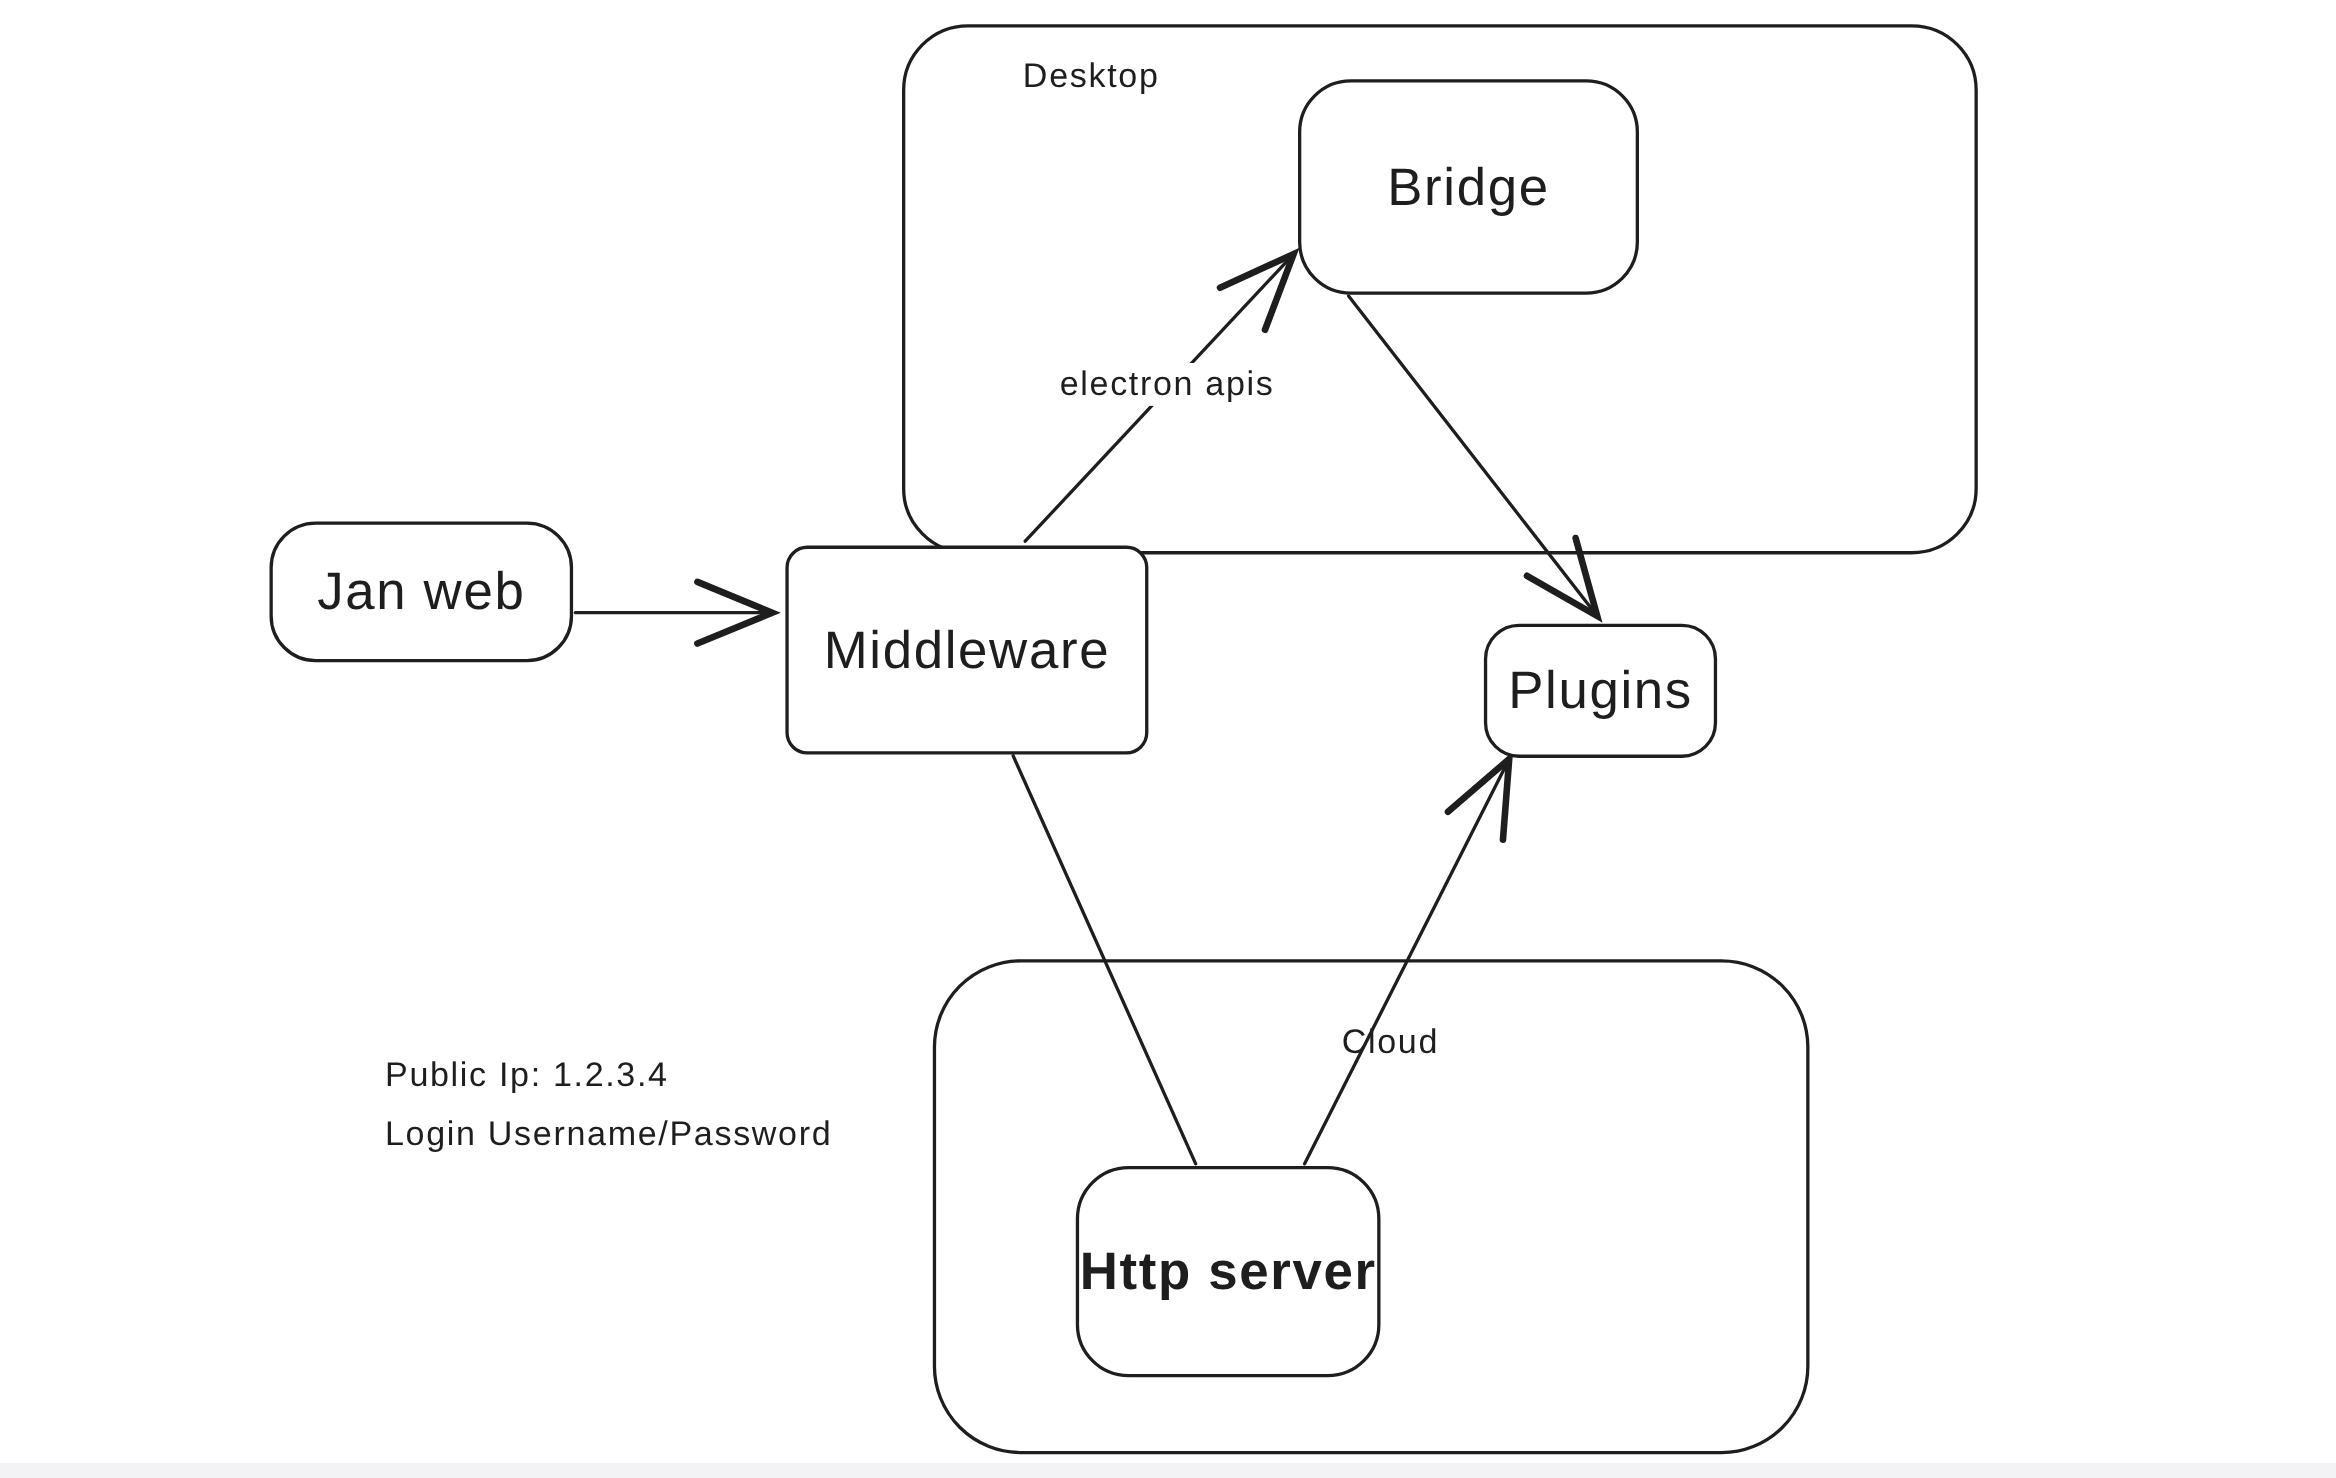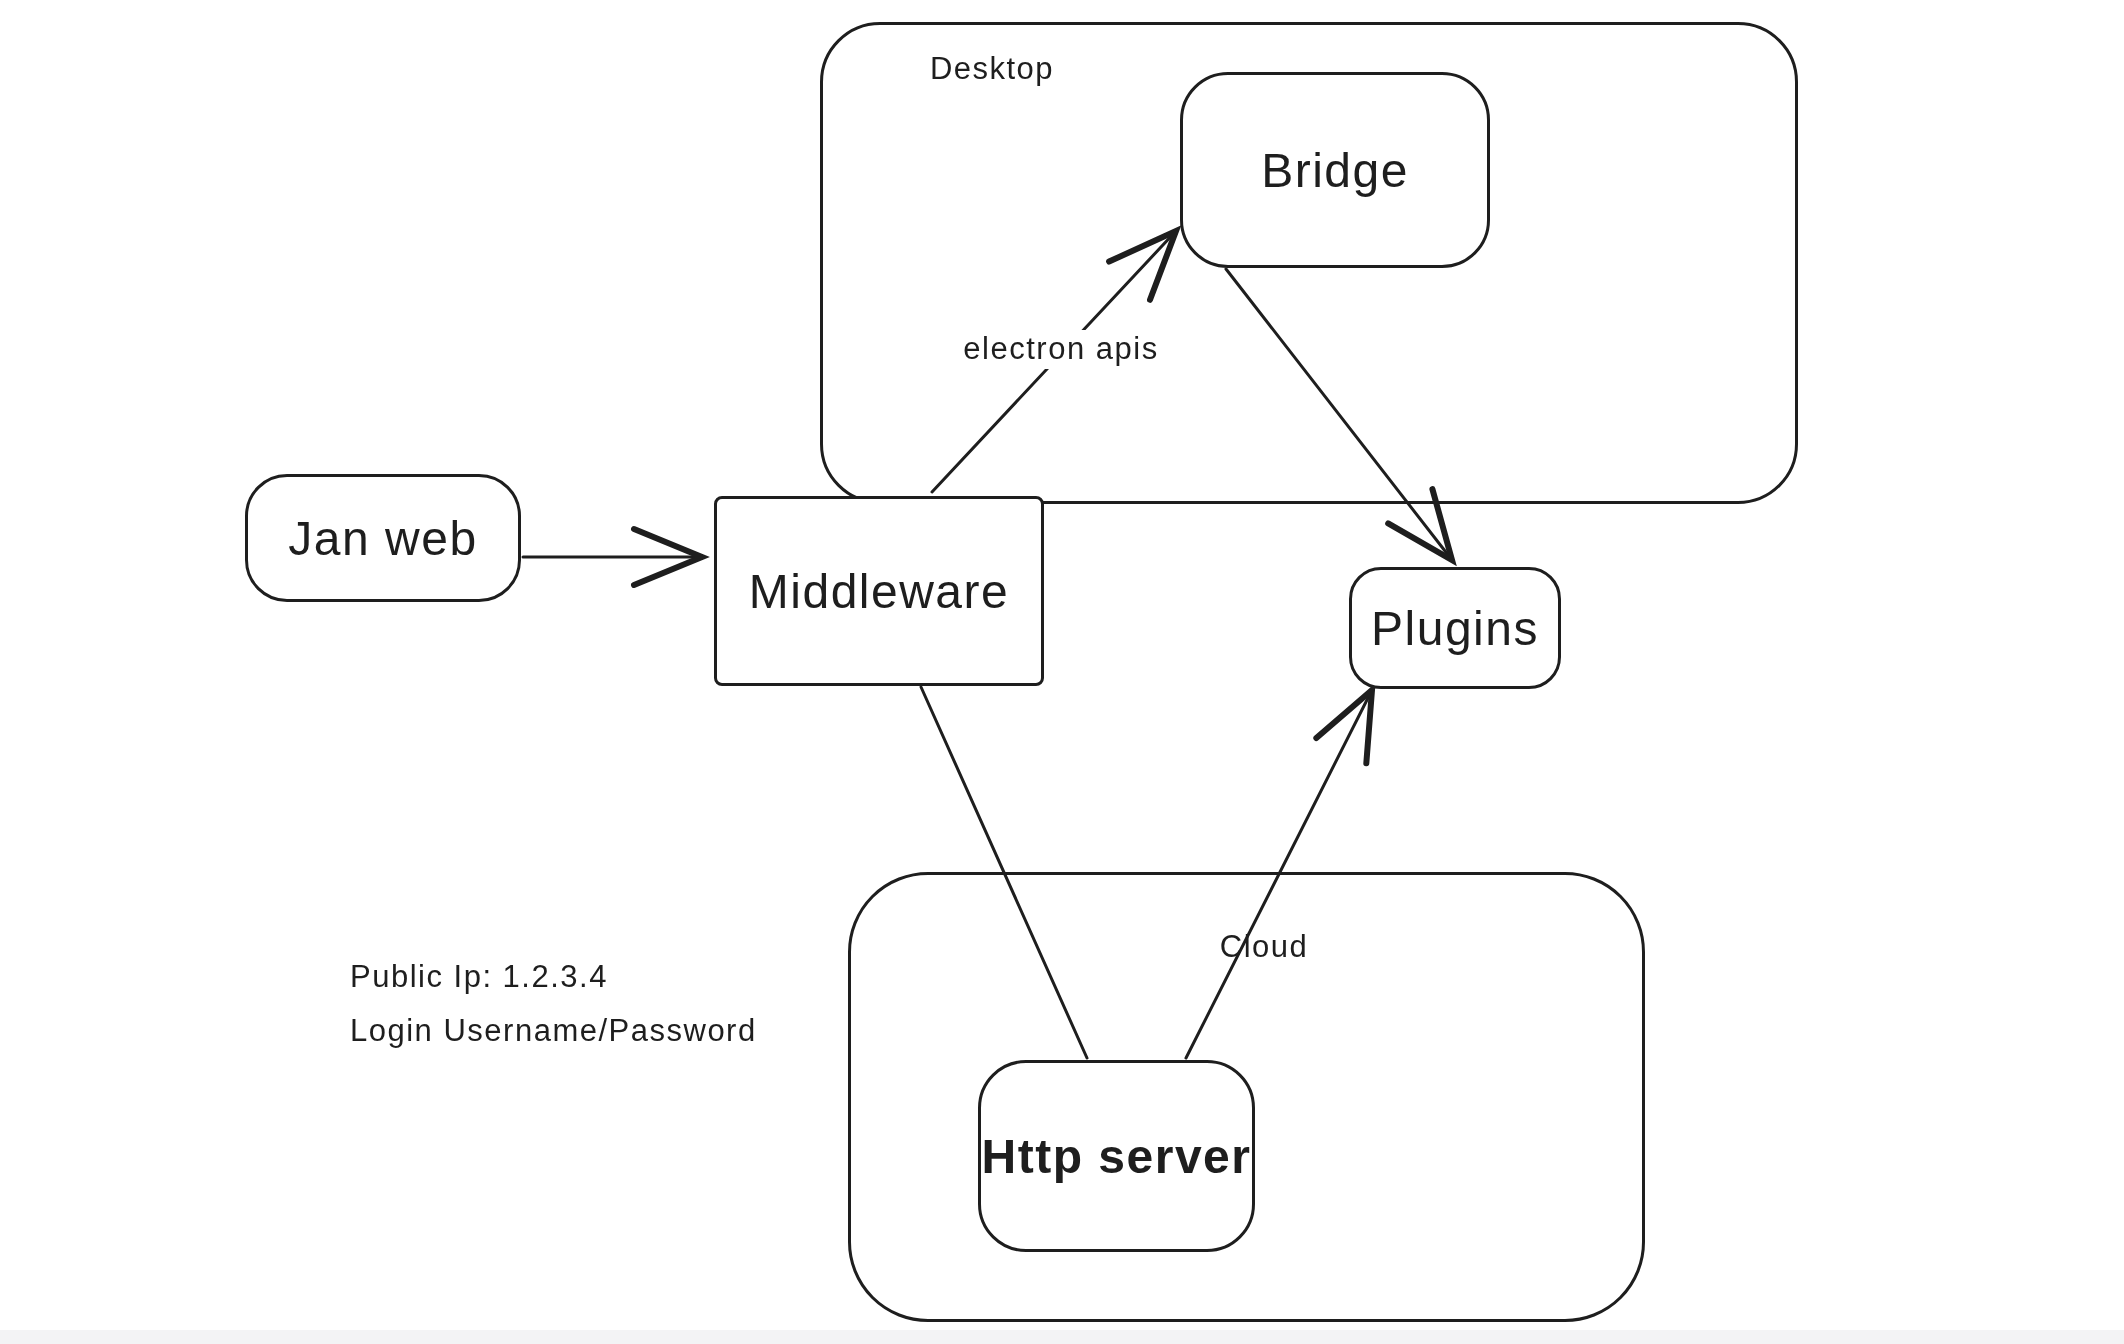--- a/index.html
+++ b/index.html
@@ -79,21 +79,21 @@
     <path class="edge" d="M 932 492 L 1176 231" marker-end="url(#arrow)"></path>
     <path class="edge" d="M 1226 269 L 1452 560" marker-end="url(#arrow)"></path>
     <path class="edge" d="M 921 687 L 1087 1058"></path>
     <path class="edge" d="M 1186 1058 L 1372 690" marker-end="url(#arrow)"></path>
   </svg>
 
   <div class="shape node" style="left:245px; top:474px; width:276px; height:128px; border-radius:42px;">
     <span class="lbl">Jan web</span>
   </div>
 
-  <div class="shape node" style="left:714px; top:496px; width:330px; height:190px; border-radius:8px;">
+  <div class="shape node" style="left:714px; top:496px; width:330px; height:190px; border-radius:20px;">
     <span class="lbl">Middleware</span>
   </div>
 
   <div class="shape node" style="left:1180px; top:72px; width:310px; height:196px; border-radius:48px;">
     <span class="lbl">Bridge</span>
   </div>
 
   <div class="shape node" style="left:1349px; top:567px; width:212px; height:122px; border-radius:32px;">
     <span class="lbl">Plugins</span>
   </div>

